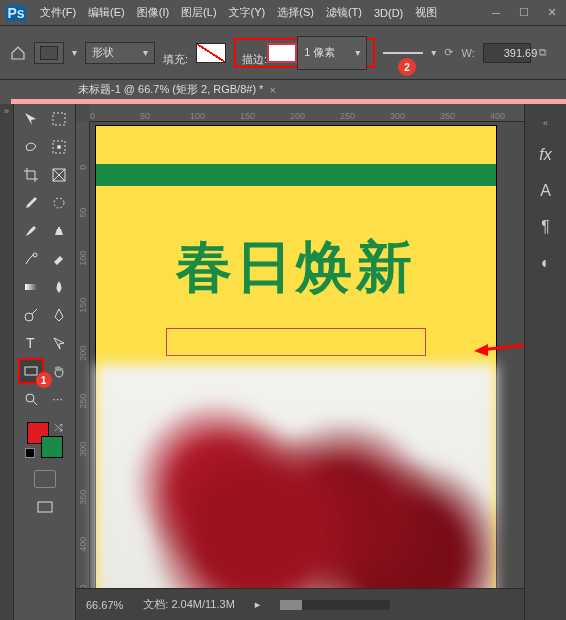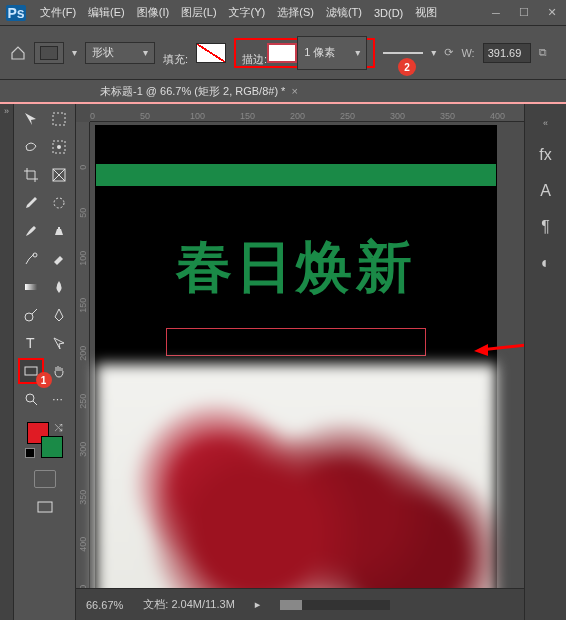--- a/index.html
+++ b/index.html
@@ -16,24 +16,24 @@
   .shape-dd { width:70px; height:22px; background:#5a5a5a; border:1px solid #2f2f2f; display:flex; align-items:center; justify-content:space-between; padding:0 6px;text-align:center;}
   .lbl { color:#ddd;margin-top:13px; }
   .fill-sw { width:30px; height:20px; background:#fff; border:1px solid #2a2a2a; position:relative;}
   .fill-sw::after{ content:""; position:absolute; left:0; top:0; width:100%; height:100%; background:linear-gradient(to top right, transparent 47%, #f00 47%, #f00 53%, transparent 53%);}
   .stroke-row { display:flex; align-items:center; gap:0; border:2px solid #f00; padding:2px 6px; height:30px;}
   .stroke-sw { width:30px; height:20px; background:#fff; border:2px solid #c63a4a; }
   .stroke-dd { width:70px; height:22px; background:#5a5a5a; border:1px solid #2f2f2f; display:flex; align-items:center; justify-content:space-between; padding:16px 6px; }
   .line-sample { width:40px; height:2px; background:#ccc; }
   .arrow-ic { color:#ccc; font-size:10px;}
   .w-lbl { color:#bbb;}
-  .w-val { width:48px; height:20px; background:#404040; border:1px solid #2a2a2a; display:flex; align-items:center; padding:0 4px;}
+  .w-val { width:48px; height:20px; background:#404040; border:1px solid #2a2a2a; display:flex; align-items:center; padding:0 20px;}
   .link-ic { width:14px; height:14px; color:#aaa;}
   .callout2 { position:absolute; width:18px; height:18px; border-radius:50%; background:#e63b2e; color:#fff; font-weight:bold; display:flex; align-items:center; justify-content:center; font-size:10px; right:150px; top:58px; z-index:5;}
-  .tabbar { height:24px; display:flex; align-items:center; padding-left:92px; border-bottom:2px solid #fca5a5;}
+  .tabbar { height:24px; display:flex; align-items:center; padding-left:59px; border-bottom:5px solid #fca5a5;margin-left:11px;}
   .doc-tab { color:#ddd; padding:0 8px; display:flex; align-items:center; gap:6px;}
   .close-x { color:#aaa;}
   .main { display:flex; height:516px;}
   .gutter { width:14px; background:#424242; border-right:1px solid #2a2a2a; display:flex; flex-direction:column; align-items:center; padding-top:2px; gap:40px;}
   .chevron { color:#aaa; font-size:9px;}
   .toolbox { width:62px; background:#535353; border-right:1px solid #2a2a2a; padding-top:2px; display:flex; flex-direction:column; align-items:center;}
   .tool-grid { display:grid; grid-template-columns: 26px 26px; grid-auto-rows:26px; gap:2px;}
   .tool { width:26px; height:26px; display:flex; align-items:center; justify-content:center; color:#ddd; position:relative;}
   .tool.sel { border:2px solid #f00; background:#3f3f3f;}
   .callout1 { position:absolute; width:16px; height:16px; border-radius:50%; background:#e63b2e; color:#fff; font-weight:bold; display:flex; align-items:center; justify-content:center; font-size:10px; right:-10px; bottom:-6px; z-index:5;}
@@ -41,21 +41,21 @@
   .fg { position:absolute; left:2px; top:0; width:22px; height:22px; background:#e01b24; border:1px solid #000;}
   .bg { position:absolute; right:2px; bottom:0; width:22px; height:22px; background:#1a8a47; border:1px solid #000;}
   .mini-sw { position:absolute; left:0; bottom:0; width:10px; height:10px; background:#000; border:1px solid #888;}
   .swap { position:absolute; right:2px; top:0; color:#ccc; font-size:10px;}
   .qmask { margin-top:12px; width:22px; height:18px; border:1px solid #888; border-radius:2px;}
   .canvas-wrap { flex:1; position:relative; background:#4d4d4d; overflow:hidden;}
   .ruler-h { position:absolute; left:14px; top:0; right:0; height:18px; background:#535353; color:#888; display:flex; align-items:flex-end; font-size:9px; overflow:hidden; border-bottom:1px solid #2a2a2a;}
   .ruler-h span { width:50px; text-align:left; flex:0 0 50px;}
   .ruler-v { position:absolute; left:0; top:18px; width:14px; bottom:20px; background:#535353; color:#888; font-size:9px; display:flex; flex-direction:column; align-items:center; border-right:1px solid #2a2a2a;}
   .ruler-v span { height:50px; writing-mode:vertical-rl; transform:rotate(180deg);}
-  .canvas { position:absolute; left:20px; top:22px; width:400px; height:478px; background:#000000; box-shadow:0 0 0 1px #000;}
+  .canvas { position:absolute; left:20px; top:22px; width:400px; height:478px; background:#fde047; box-shadow:0 0 0 1px #000;}
   .green-bar { height:22px; background:#1a8a47; margin-top:0;}
   .headline { color:#1a8a47; font-size:56px; font-family:"SimSun","STSong",serif; font-weight:bold; text-align:center; margin-top:44px; letter-spacing:4px;}
   .red-rect { width:260px; height:28px; border:1px solid #d23a4a; margin:22px auto 0;}
   .photo { position:absolute; left:0; bottom:0; width:100%; height:240px; background:
      radial-gradient(circle at 40% 70%, #9d1220 0 60px, rgba(157,18,32,0) 110px),
      radial-gradient(circle at 62% 62%, #8a0f1c 0 48px, rgba(138,15,28,0) 95px),
      radial-gradient(circle at 30% 50%, #b31a2c 0 40px, rgba(179,26,44,0) 85px),
      radial-gradient(circle at 78% 80%, #7a0c18 0 55px, rgba(122,12,24,0) 100px),
      linear-gradient(#f2f2ef,#e9e9e4);
      filter: blur(7px);}
@@ -305,21 +305,21 @@
       <div class="photo"></div>
       <svg class="annot-arrow" viewBox="0 0 120 20">
         <line x1="118" y1="2" x2="6" y2="14" stroke="#f00" stroke-width="3"></line>
         <polygon points="0,15 14,8 14,20" fill="#f00"></polygon>
       </svg>
     </div>
   </div>
 
   <div class="right-panel">
     <span class="chevron">«</span>
-    <span style="">fx</span>
+    <span style="font-style:italic">fx</span>
     <span>A</span>
     <span>¶</span>
     <span>◐</span>
   </div>
 </div>
 
 <div class="status">
   <span>66.67%</span>
   <span>
     <span>文档:</span>

